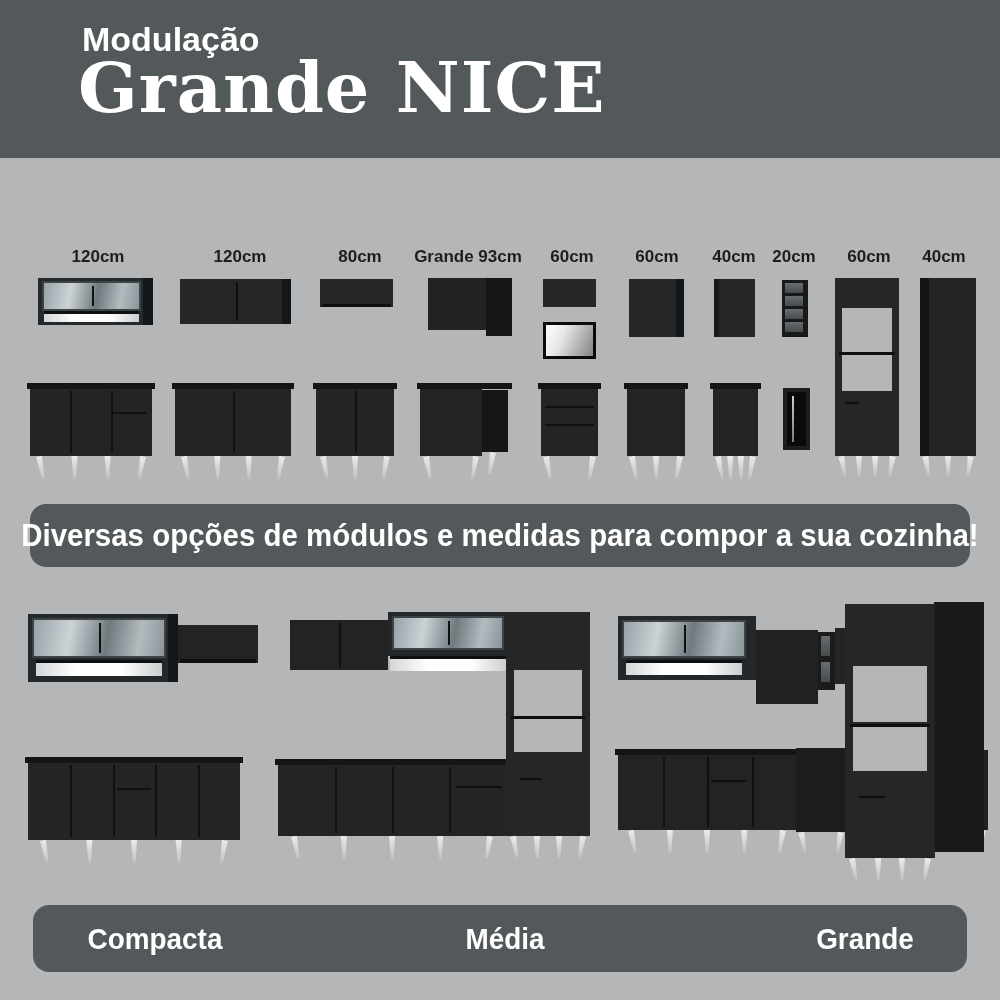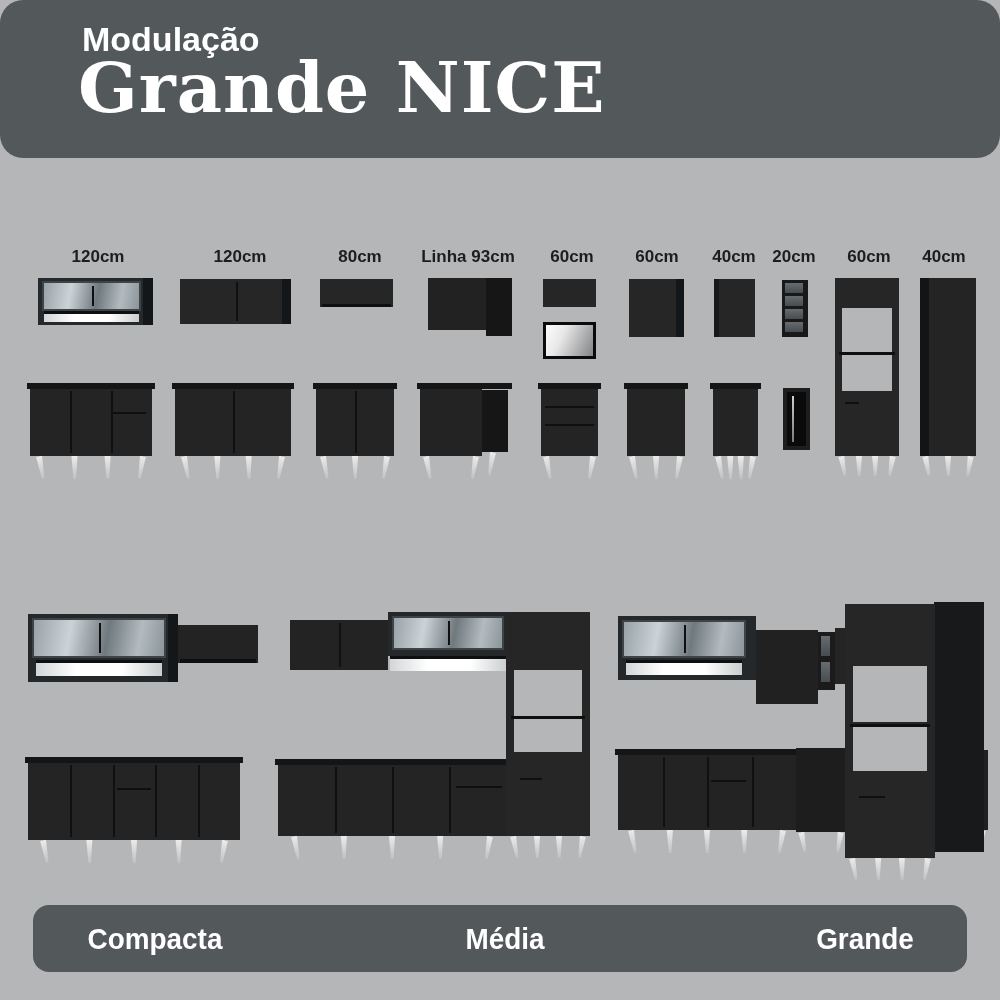--- a/index.html
+++ b/index.html
@@ -1,20 +1,20 @@
 <!DOCTYPE html>
 <html><head>
 <meta charset="utf-8">
 <style>
   html,body{margin:0;padding:0;background:#b5b6b8;}
   .stage{position:relative;width:1000px;height:1000px;background:#b5b6b8;overflow:hidden;
          font-family:"Liberation Sans",sans-serif;}
 
   
-  .header{position:absolute;top:0;left:0;width:100%;height:158px;background:#53585b;border-radius:23px;}
+  .header{position:absolute;top:0;left:0;width:100%;height:158px;background:#53585b;}
   .header .sub{position:absolute;left:82px;top:20px;font-size:34px;font-weight:bold;color:#fff;}
   .header .title{position:absolute;left:78px;top:46px;font-size:70px;font-weight:bold;color:#fff;
                  font-family:"DejaVu Serif","Liberation Serif",serif;letter-spacing:1px;}
 
   
   .size-label{position:absolute;top:247px;width:120px;text-align:center;
               font-size:17px;font-weight:bold;color:#1d1d1d;}
 
   
   .m{position:absolute;background:#262626;}
@@ -51,21 +51,21 @@
 <div class="stage">
 
   <div class="header">
     <div class="sub">Modulação</div>
     <div class="title">Grande NICE</div>
   </div>
 
   <div class="size-label" style="left:38px">120cm</div>
   <div class="size-label" style="left:180px">120cm</div>
   <div class="size-label" style="left:300px">80cm</div>
-  <div class="size-label" style="left:408px">Linha 93cm</div>
+  <div class="size-label" style="left:408px">Grande 93cm</div>
   <div class="size-label" style="left:512px">60cm</div>
   <div class="size-label" style="left:597px">60cm</div>
   <div class="size-label" style="left:674px">40cm</div>
   <div class="size-label" style="left:734px">20cm</div>
   <div class="size-label" style="left:809px">60cm</div>
   <div class="size-label" style="left:884px">40cm</div>
 
   <div class="m" style="left:38px;top:278px;width:115px;height:47px;background:#25292c">
     <div class="glass" style="left:4px;top:3px;right:12px;height:26px">
         <div class="vline" style="left:50%"></div>
@@ -186,20 +186,23 @@
         <div class="leg"></div>
         <div class="leg"></div>
         <div class="leg"></div>
       </div>
   </div>
   <div class="m" style="left:783px;top:388px;width:27px;height:62px;background:#1e1e1e">
     <div style="position:absolute;inset:4px;background:#0a0a0a"></div>
     <div style="position:absolute;left:9px;top:8px;bottom:8px;width:2px;background:linear-gradient(#cfcfcf,#7c7c7c)"></div>
   </div>
 
+  <div class="banner">
+    <span>Diversas opções de módulos e medidas para compor a sua cozinha!</span>
+  </div>
 
   <div class="kitchen" style="left:20px;top:612px;width:240px;height:256px">
     <div class="m" style="left:8px;top:2px;width:150px;height:68px;background:#24282a">
       <div class="glass" style="left:4px;top:4px;right:12px;height:36px">
           <div class="vline" style="left:50%"></div>
         </div>
       <div class="ledshelf" style="left:8px;right:16px;top:46px;height:16px"></div>
       <div class="side-r" style="width:10px"></div>
     </div>
     <div class="m" style="left:158px;top:13px;width:80px;height:38px;background:#232323">

